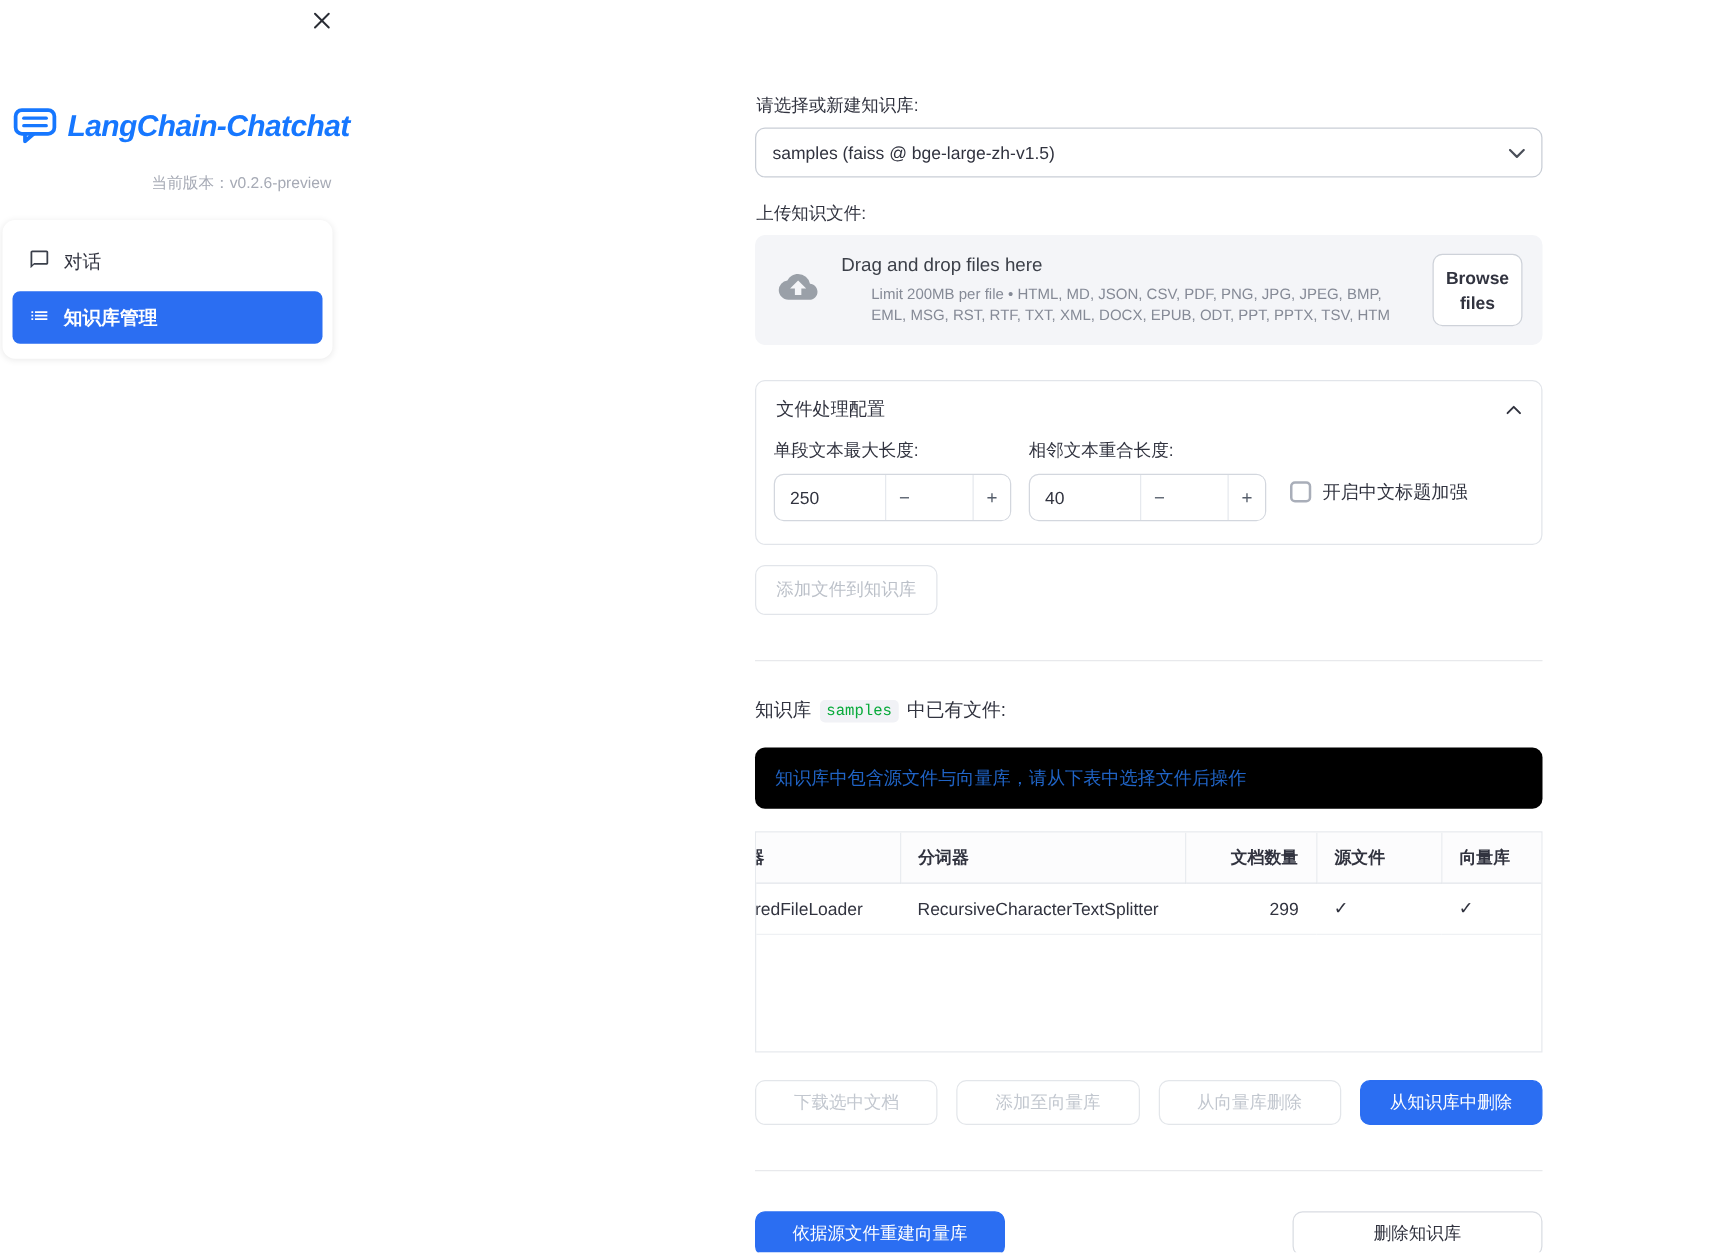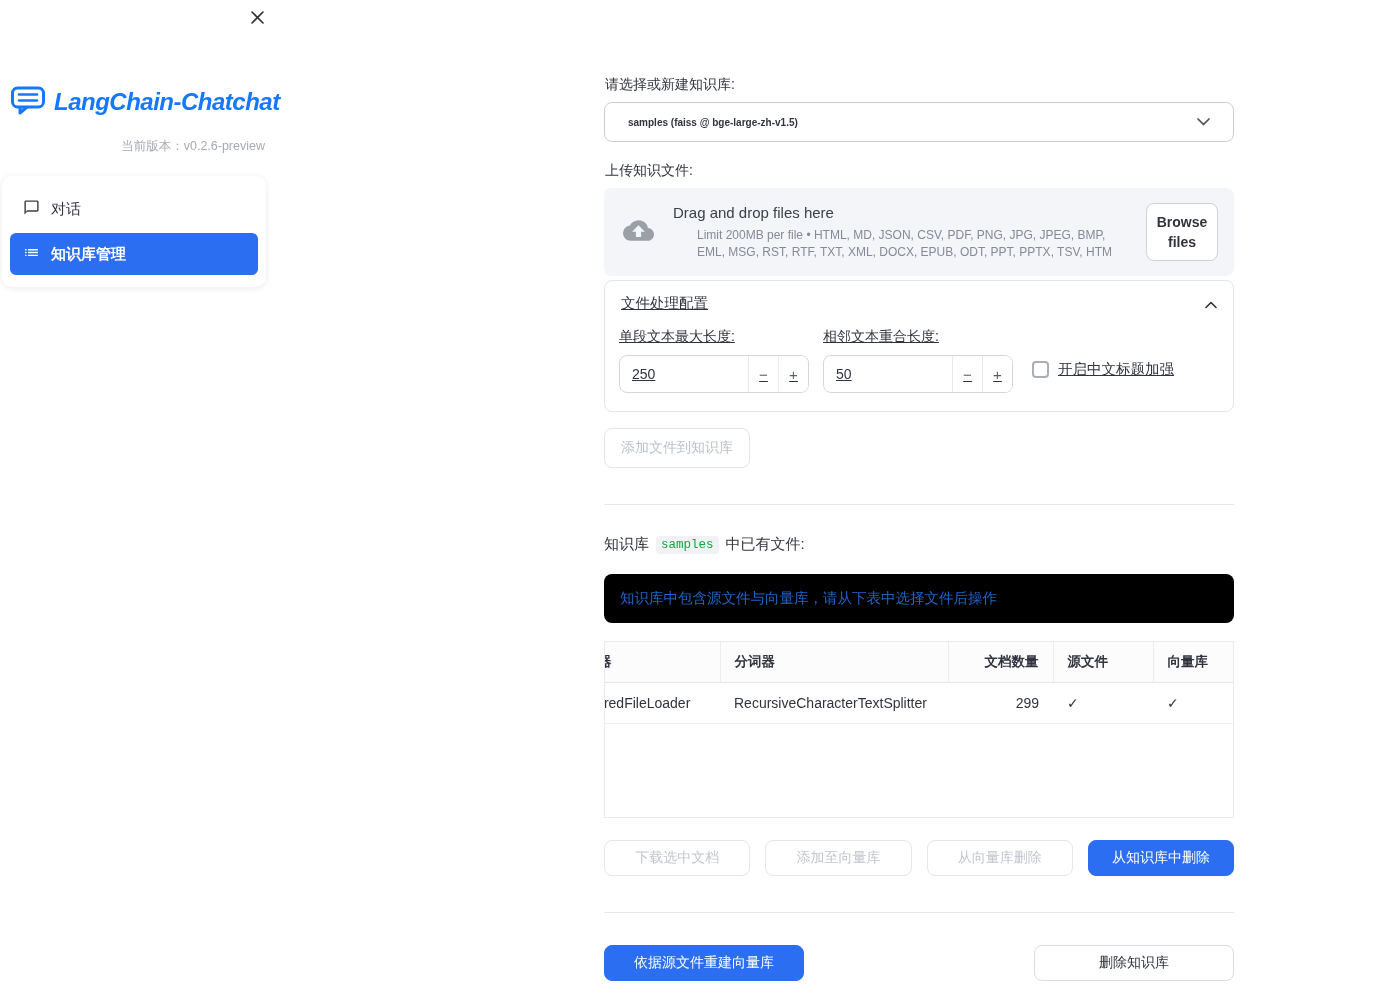--- a/index.html
+++ b/index.html
@@ -28,36 +28,36 @@
              box-shadow:0 1px 6px rgba(0,0,0,0.09);padding:9px 8px;}
   .menu-item{display:flex;align-items:center;gap:11px;height:42px;border-radius:6px;padding:0 13px;
              font-size:15px;margin:3px 0;cursor:pointer;color:var(--text);}
   .menu-item.active{background:var(--primary);color:#fff;font-weight:700;}
 
   
   .main{position:absolute;left:604px;top:0;width:630px;}
   .field-label{font-size:14px;margin:12px 0 8px 1px;}
   .first{margin-top:76px;}
   .selectbox{height:40px;border:1px solid #c9ced6;border-radius:8px;display:flex;align-items:center;
-             justify-content:space-between;padding:0 23px;font-size:10px;background:#fff;cursor:pointer;font-weight:bold;}
+             justify-content:space-between;padding:0 13px;font-size:14px;background:#fff;cursor:pointer;}
   .upload-label{margin-top:20px;}
   .dropzone{background:#f4f5f8;border-radius:8px;padding:16px;display:flex;align-items:center;gap:16px;
             height:88px;}
   .dz-text{flex:1;min-width:0;}
   .dz-title{font-size:15px;color:#3c4049;margin-bottom:6px;}
   .dz-limit{font-size:12px;color:var(--muted);line-height:1.4;max-width:474px;margin-left:24px;}
   .browse-btn{flex:0 0 auto;width:72px;padding:8px 8px;background:#fff;border:1px solid #ced2d9;border-radius:8px;
               font-size:14px;text-align:center;line-height:1.45;cursor:pointer;color:var(--text);font-weight:bold;}
 
-  .expander{margin-top:4px;border:1px solid #e2e5ea;border-radius:8px;background:#fff;text-decoration:underline;}
+  .expander{margin-top:28px;border:1px solid #e2e5ea;border-radius:8px;background:#fff;}
   .exp-header{display:flex;justify-content:space-between;align-items:center;padding:13px 16px;font-size:14.5px;cursor:pointer;}
   .exp-body{display:flex;gap:14px;align-items:flex-start;padding:2px 14px 18px;}
   .num-group{width:190px;}
   .num-label{font-size:14px;margin-bottom:9px;}
-  .num-input{width:190px;height:38px;border:1px solid var(--border);border-radius:8px;display:flex;align-items:stretch;background:#fff;overflow:hidden;}
+  .num-input{width:190px;height:38px;border:1px solid var(--border);border-radius:8px;display:flex;align-items:stretch;background:#fff;overflow:hidden;gap:40px;}
   .num-value{flex:1;display:flex;align-items:center;padding:0 12px;font-size:14px;}
   .num-btn{width:30px;display:flex;align-items:center;justify-content:center;color:#565e6b;font-size:15px;
            border-left:1px solid #e6e9ee;cursor:pointer;background:#fff;}
   .checkbox-row{display:flex;align-items:center;gap:9px;margin-top:32px;margin-left:5px;cursor:pointer;}
   .checkbox{width:17px;height:17px;border:2px solid #a9aeb9;border-radius:4px;background:#fff;flex:0 0 auto;}
   .checkbox-label{font-size:14.5px;}
 
   .add-btn{margin-top:16px;display:inline-block;padding:10px 16px;border:1px solid #e2e5ea;border-radius:8px;
            color:#bcc1c9;font-size:14px;background:#fff;cursor:not-allowed;}
 
@@ -177,21 +177,21 @@
           <div class="num-label">单段文本最大长度:</div>
           <div class="num-input">
             <span class="num-value">250</span>
             <span class="num-btn">−</span>
             <span class="num-btn">+</span>
           </div>
         </div>
         <div class="num-group">
           <div class="num-label">相邻文本重合长度:</div>
           <div class="num-input">
-            <span class="num-value">50</span>
+            <span class="num-value">40</span>
             <span class="num-btn">−</span>
             <span class="num-btn">+</span>
           </div>
         </div>
         <div class="checkbox-row">
           <span class="checkbox"></span>
           <span class="checkbox-label">开启中文标题加强</span>
         </div>
       </div>
     </div>

